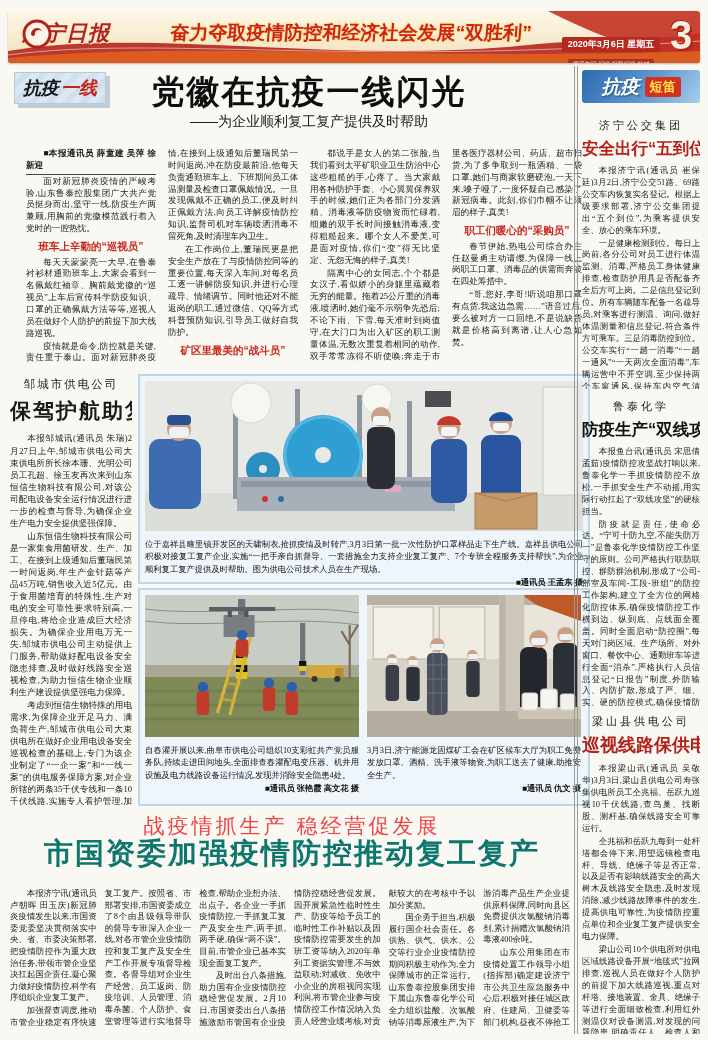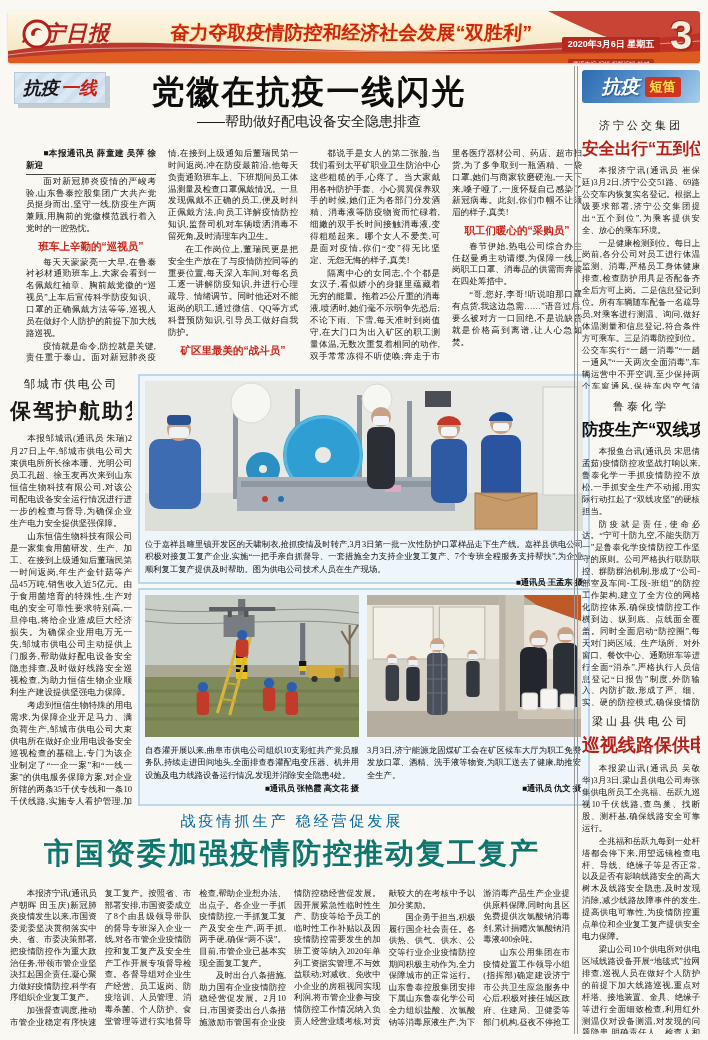--- a/index.html
+++ b/index.html
@@ -63,21 +63,21 @@
   
   .frame{border:2px solid #bcd7ea;background:#eef5fb;padding:5px;box-sizing:border-box;}
   .frame1{left:138px;top:374px;width:452px;height:210px;}
   .frame2{left:138px;top:588px;width:452px;height:218px;display:flex;gap:8px;}
   .caption{font-size:8.3px;line-height:1.5;margin-top:4px;text-align:justify;color:#111;}
   .credit{display:block;text-align:right;font-weight:bold;margin-top:1px;}
   .cell{width:214px;}
 
   
   .bot-kicker{left:14px;top:812px;width:556px;text-align:center;font-family:"Liberation Sans",sans-serif;
-          font-size:15px;letter-spacing:3px;color:#0369a1;}
+          font-size:21px;letter-spacing:3px;color:#ef4444;}
   .bot-title{left:6px;top:824px;width:572px;text-align:center;font-family:"Liberation Sans",sans-serif;
           font-weight:900;font-size:29px;letter-spacing:2px;color:#0f766e;white-space:nowrap;margin-top:10px;}
   .cols6{left:10px;top:888px;width:560px;height:146px;column-count:6;column-gap:8px;
           font-size:8.4px;line-height:1.38;overflow:hidden;}
 
   
   .divider{left:574px;top:66px;width:2px;height:968px;border-left:1px solid #9a9a9a;border-right:1px solid #9a9a9a;}
   .rail-art{left:582px;width:118px;overflow:hidden;font-size:8.4px;line-height:1.42;}
   .rail-kicker{font-family:"Liberation Sans",sans-serif;text-align:center;font-size:11px;
           letter-spacing:3px;color:#222;margin:0 0 3px;}
@@ -122,21 +122,21 @@
   <div class="abs badge-frontline">
     <span class="b1">抗疫</span>
     <span class="b2">一线</span>
   </div>
   <div class="abs badge-piccolo">
     <span class="b1">抗疫</span>
     <span class="b2">短笛</span>
   </div>
 
   <div class="abs main-title">党徽在抗疫一线闪光</div>
-  <div class="abs main-subtitle">——帮助做好配电设备安全隐患排查</div>
+  <div class="abs main-subtitle">——为企业顺利复工复产提供及时帮助</div>
 
   <div class="abs cols4 art">
     <p class="byline">■本报通讯员 薛童建 吴萍 徐新迎</p>
     <p>面对新冠肺炎疫情的严峻考验,山东鲁泰控股集团广大共产党员挺身而出,坚守一线,防疫生产两兼顾,用胸前的党徽模范践行着入党时的一腔热忱。</p>
     <div class="colhead">班车上辛勤的“巡视员”</div>
     <p>每天天蒙蒙亮一大早,在鲁泰衬衫材通勤班车上,大家会看到一名佩戴红袖章、胸前戴党徽的“巡视员”上车后宣传科学防疫知识、口罩的正确佩戴方法等等,巡视人员在做好个人防护的前提下加大线路巡视。</p>
     <p>疫情就是命令,防控就是关键,责任重于泰山。面对新冠肺炎疫情,在接到上级通知后董瑞民第一时间返岗,冲在防疫最前沿,他每天负责通勤班车上、下班期间员工体温测量及检查口罩佩戴情况。一旦发现佩戴不正确的员工,便及时纠正佩戴方法,向员工详解疫情防控知识,监督司机对车辆喷洒消毒不留死角,及时清理车内卫生。</p>
     <p>在工作岗位上,董瑞民更是把安全生产放在了与疫情防控同等的重要位置,每天深入车间,对每名员工逐一讲解防疫知识,并进行心理疏导、情绪调节。同时他还对不能返岗的职工,通过微信、QQ等方式科普预防知识,引导员工做好自我防护。</p>
     <div class="colhead">矿区里最美的“战斗员”</div>
     <p>都说手是女人的第二张脸,当我们看到太平矿职业卫生防治中心这些粗糙的手,心疼了。当大家戴用各种防护手套、小心翼翼保养双手的时候,她们正为各部门分发酒精、消毒液等防疫物资而忙碌着,细嫩的双手长时间接触消毒液,变得粗糙起来。哪个女人不爱美,可是面对疫情,你们“变”得无比坚定、无怨无悔的样子,真美!</p>

